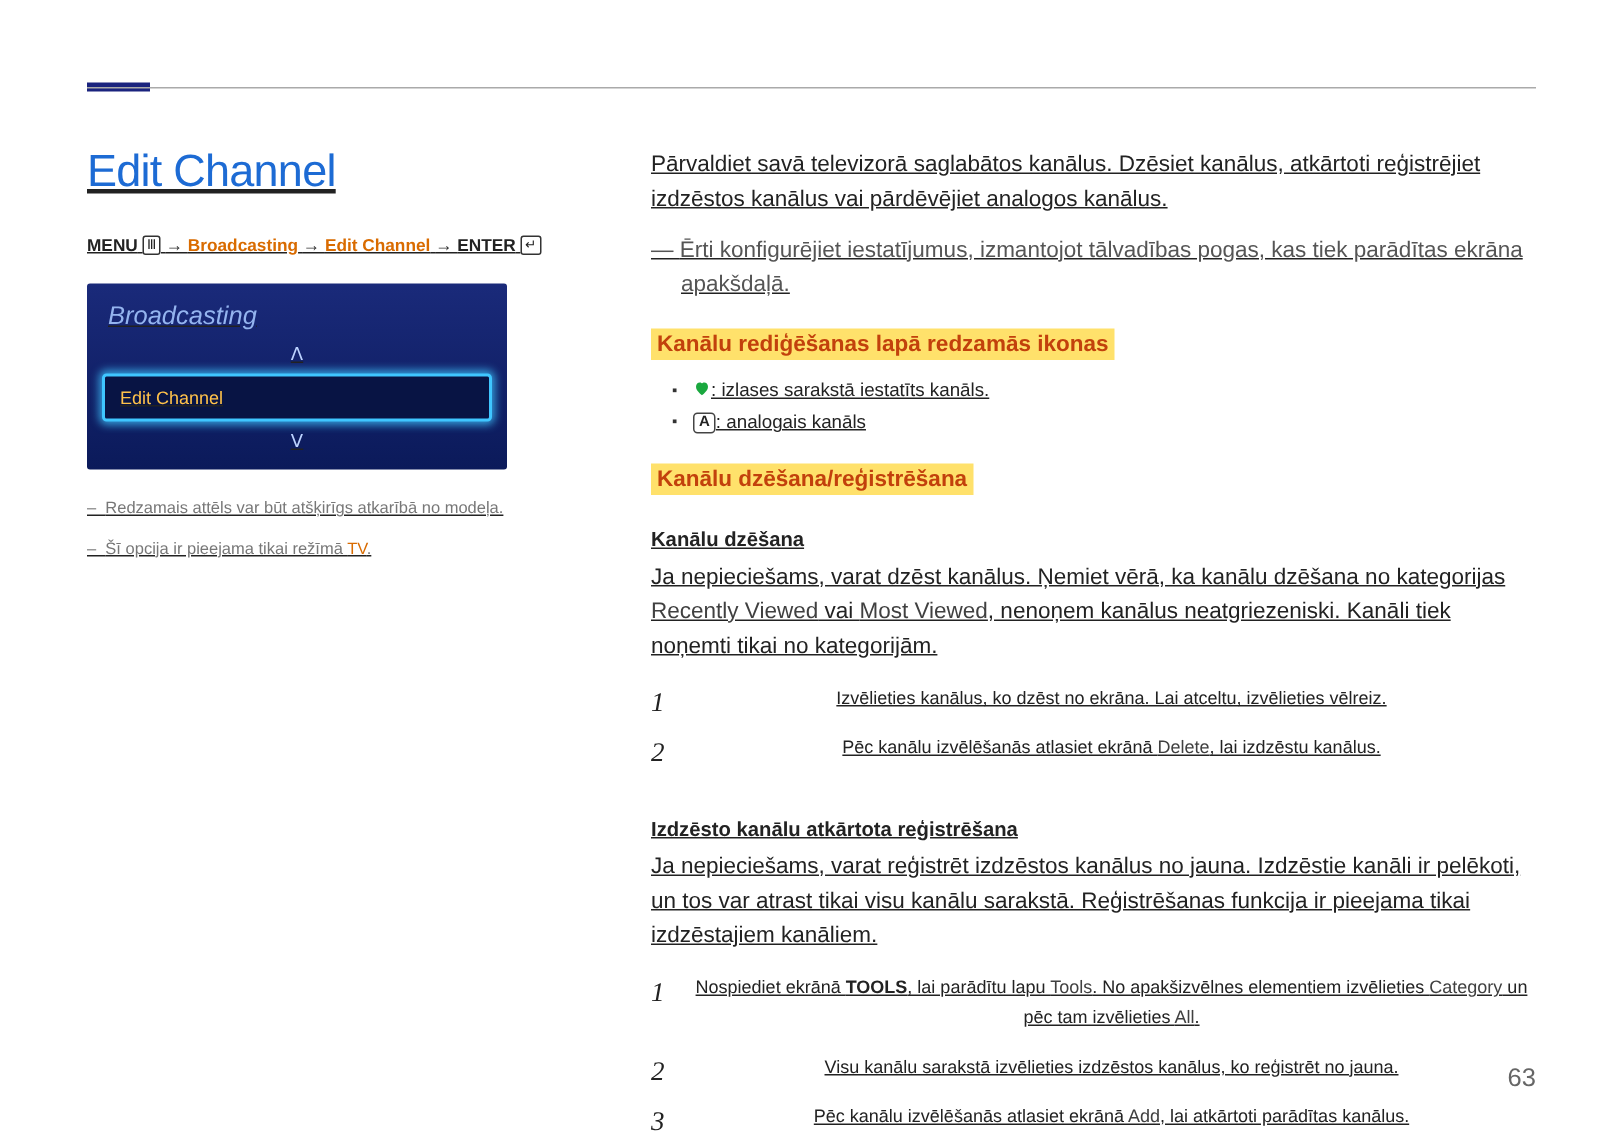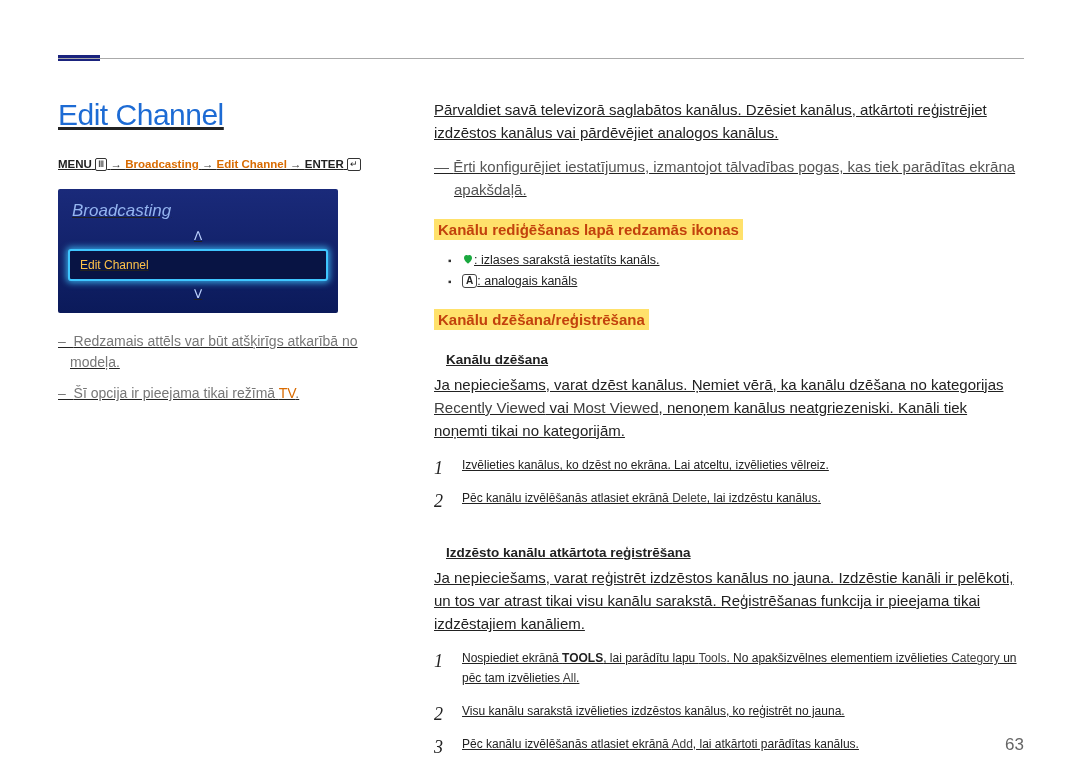--- a/index.html
+++ b/index.html
@@ -94,21 +94,21 @@
     font-size: 12px;
     color: #ffc24a;
     font-weight: 500;
     border: 2px solid #3fc6ff;
     border-radius: 3px;
     box-shadow: 0 0 6px 2px rgba(63,198,255,0.75);
     background: #081444;
   }
   .ui-panel-bottom { padding-bottom: 12px; }
   .foot-note {
-    font-size: 14px;
+    font-size: 11px;
     color: #777;
     margin-bottom: 10px;
     line-height: 1.5;
     padding-left: 12px;
     text-indent: -12px;
   }
   .foot-note .orange { color: #d96b00; }
 
   .right-col p { font-size: 15px; line-height: 1.55; margin-bottom: 10px; }
   .dash-note {
@@ -159,28 +159,29 @@
   }
   .icon-heart {
     display: inline-block;
     width: 12px;
     height: 12px;
     vertical-align: -1px;
   }
   h3.sub-title {
     font-size: 13.5px;
     font-weight: 700;
-    margin: 12px 0 6px 12px;
+    margin: 12px 0 6px 0;
   }
   .orange { color: #404040; }
   .body-text { font-size: 12px; line-height: 1.55; margin-bottom: 8px; }
   ol.steps {
     list-style: none;
     counter-reset: step;
     padding: 4px 0 10px 0;
+    text-align: center;
   }
   ol.steps li {
     counter-increment: step;
     position: relative;
     padding-left: 28px;
     font-size: 12px;
     line-height: 1.6;
     margin-bottom: 14px;
   }
   ol.steps li::before {
@@ -188,21 +189,21 @@
     position: absolute;
     left: 0;
     top: -2px;
     font-family: Georgia, "Times New Roman", serif;
     font-style: italic;
     font-size: 18px;
     color: #222;
   }
   .page-number {
     position: absolute;
-    bottom: 8px;
+    bottom: 34px;
     right: 56px;
     font-size: 17px;
     color: #666;
   }
 </style>
 </head>
 <body>
 
 <div class="top-accent"></div>
 <div class="top-rule"></div>

